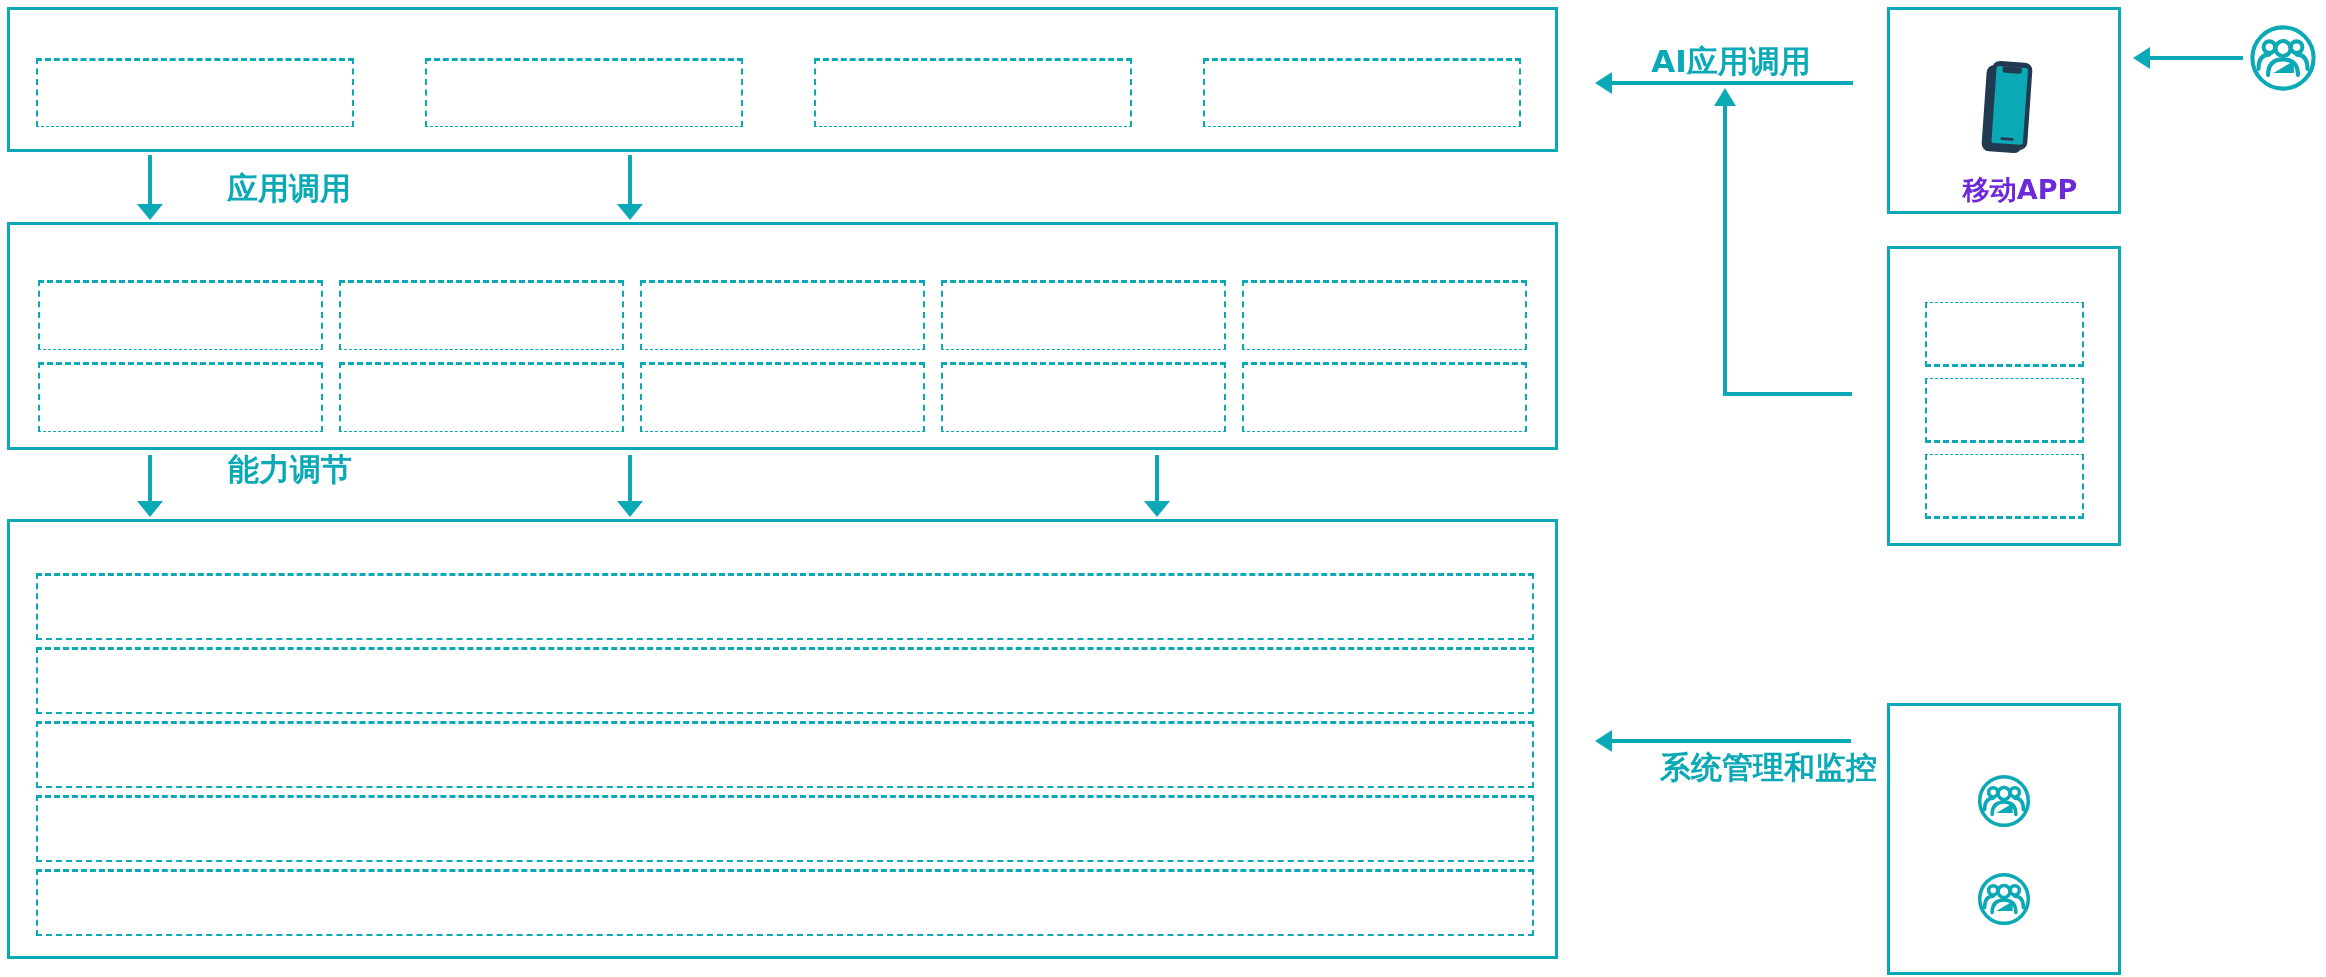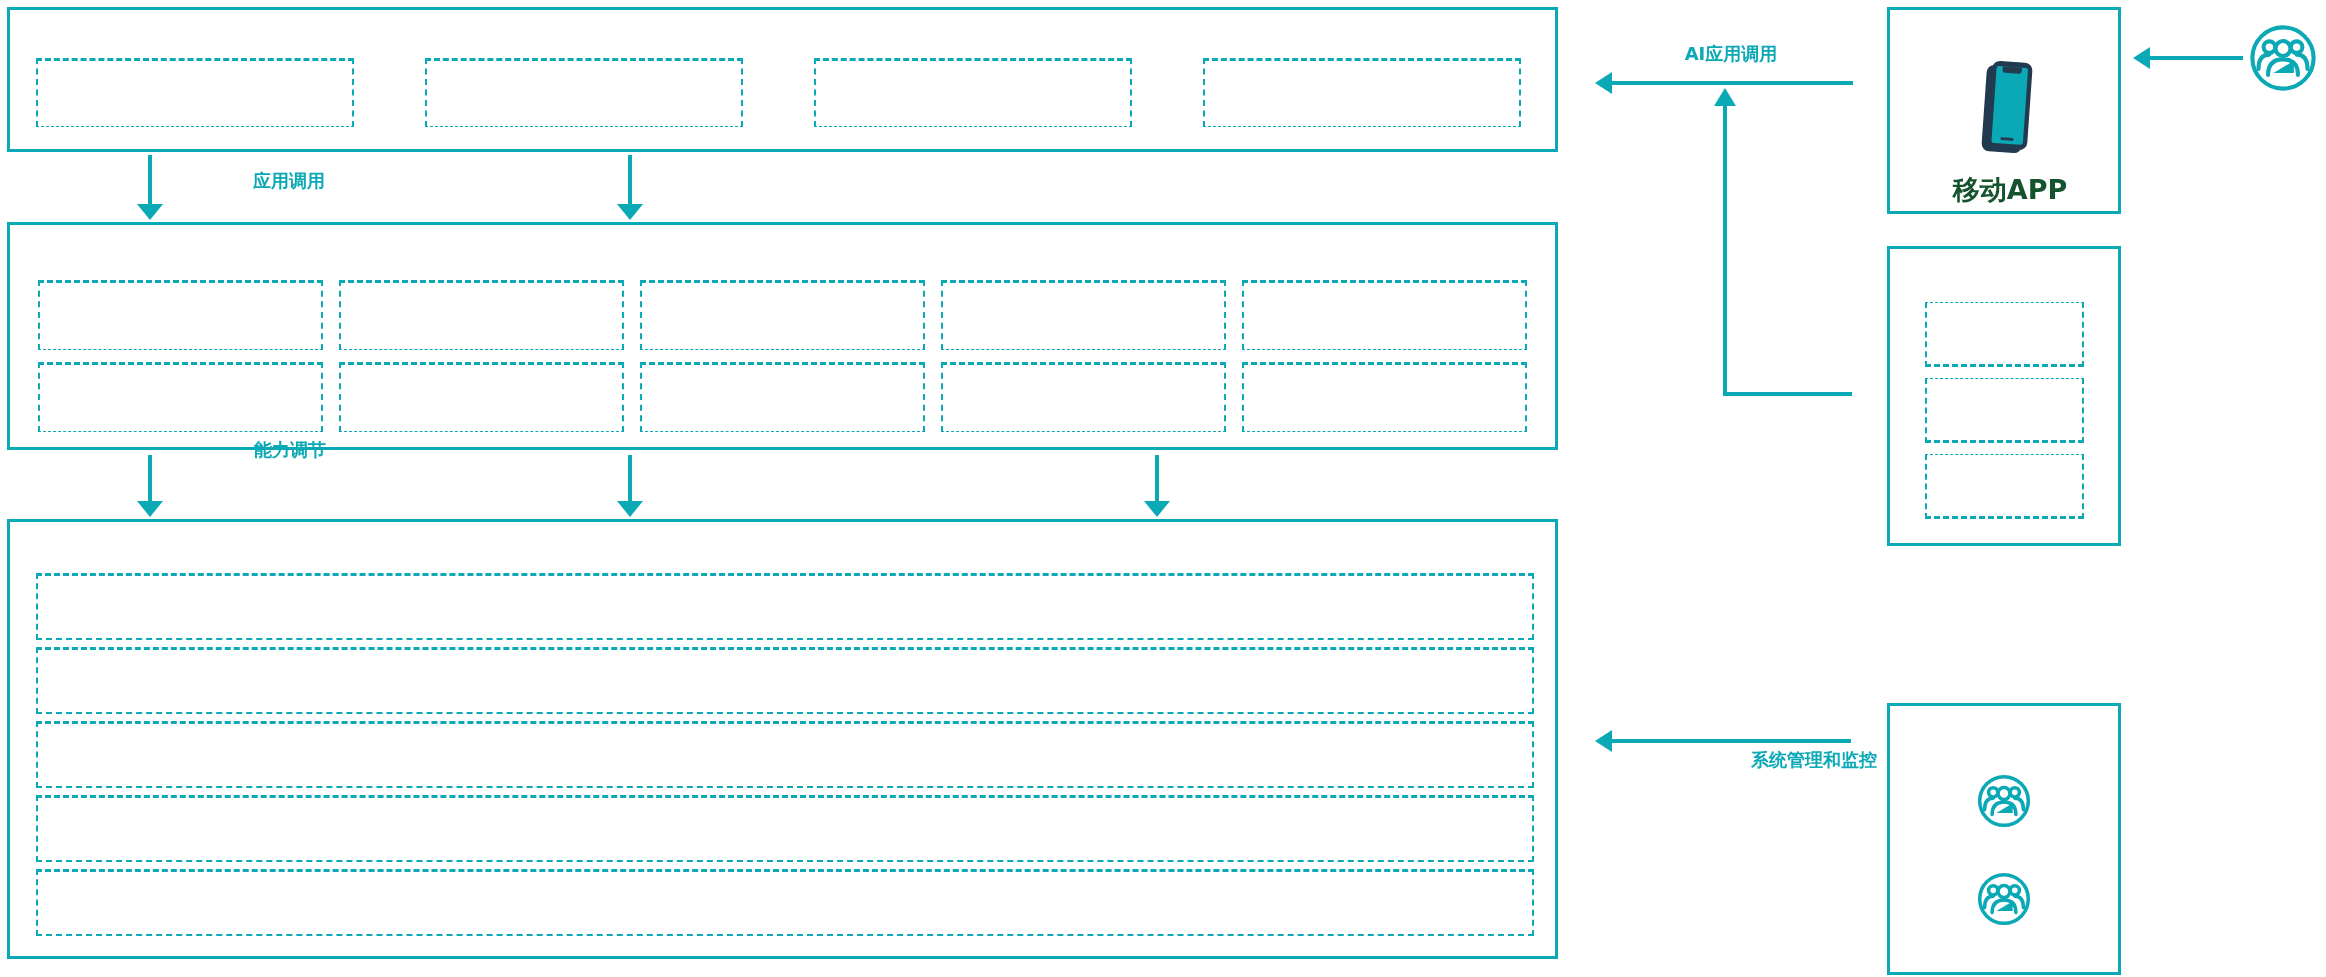--- a/index.html
+++ b/index.html
@@ -16,26 +16,26 @@
   
   .slot-a{width:318px;height:69px;border:2px dashed #0ba8b5;border-top-width:3px;border-bottom-width:1px;box-sizing:border-box;flex:0 0 auto;}
   .slot-b{width:285px;height:70px;border:2px dashed #0ba8b5;border-top-width:3px;border-bottom-width:1px;box-sizing:border-box;flex:0 0 auto;}
   .row-c {width:1498px;height:67px;border:2px dashed #0ba8b5;border-top-width:3px;box-sizing:border-box;flex:0 0 auto;}
   .slot-d{width:159px;height:65px;border:2px dashed #0ba8b5;border-top-width:1px;border-bottom-width:3px;box-sizing:border-box;margin:0 auto;flex:0 0 auto;}
   
   #box-mobile{left:1887px;top:7px;  width:234px;height:207px;}
   #box-chan  {left:1887px;top:246px;width:234px;height:300px;padding:53px 0 0 0;display:flex;flex-direction:column;gap:11px;}
   #box-ops   {left:1887px;top:703px;width:234px;height:272px;display:flex;flex-direction:column;align-items:center;padding-top:68px;gap:44px;box-sizing:border-box;}
   
-  .lbl{position:absolute;color:#0ba8b5;font-weight:bold;font-size:18px;text-align:center;white-space:nowrap;line-height:1.1;}
+  .lbl{position:absolute;color:#0ba8b5;font-weight:bold;font-size:31px;text-align:center;white-space:nowrap;line-height:1.1;}
   #lbl-appcall{left:199px;top:171px;width:180px;}
-  #lbl-capadj {left:200px;top:440px;width:180px;}
+  #lbl-capadj {left:200px;top:452px;width:180px;}
   #lbl-aicall {left:1631px;top:44px;width:200px;}
   #lbl-sysmon {left:1577px;top:750px;width:300px;text-align:right;}
-  #lbl-mobile {position:absolute;left:6px;top:162px;width:100%;text-align:center;color:#14532d;font-weight:bold;font-size:27px;}
+  #lbl-mobile {position:absolute;left:16px;top:162px;width:100%;text-align:center;color:#6d28d9;font-weight:bold;font-size:27px;}
   
   .arrow-down{position:absolute;width:26px;display:flex;flex-direction:column;align-items:center;}
   .arrow-down .shaft{width:4px;background:#0ba8b5;}
   .arrow-down .head{width:0;height:0;border-left:13px solid transparent;border-right:13px solid transparent;border-top:16px solid #0ba8b5;}
   .ad-ab{top:155px;} .ad-ab .shaft{height:49px;}
   .ad-bc{top:455px;} .ad-bc .shaft{height:46px;}
   .arrow-left{position:absolute;height:22px;display:flex;align-items:center;}
   .arrow-left .head{width:0;height:0;border-top:11px solid transparent;border-bottom:11px solid transparent;border-right:17px solid #0ba8b5;}
   .arrow-left .shaft{flex:1;height:4px;background:#0ba8b5;}
   #arrow-ai  {left:1595px;top:72px; width:258px;}

